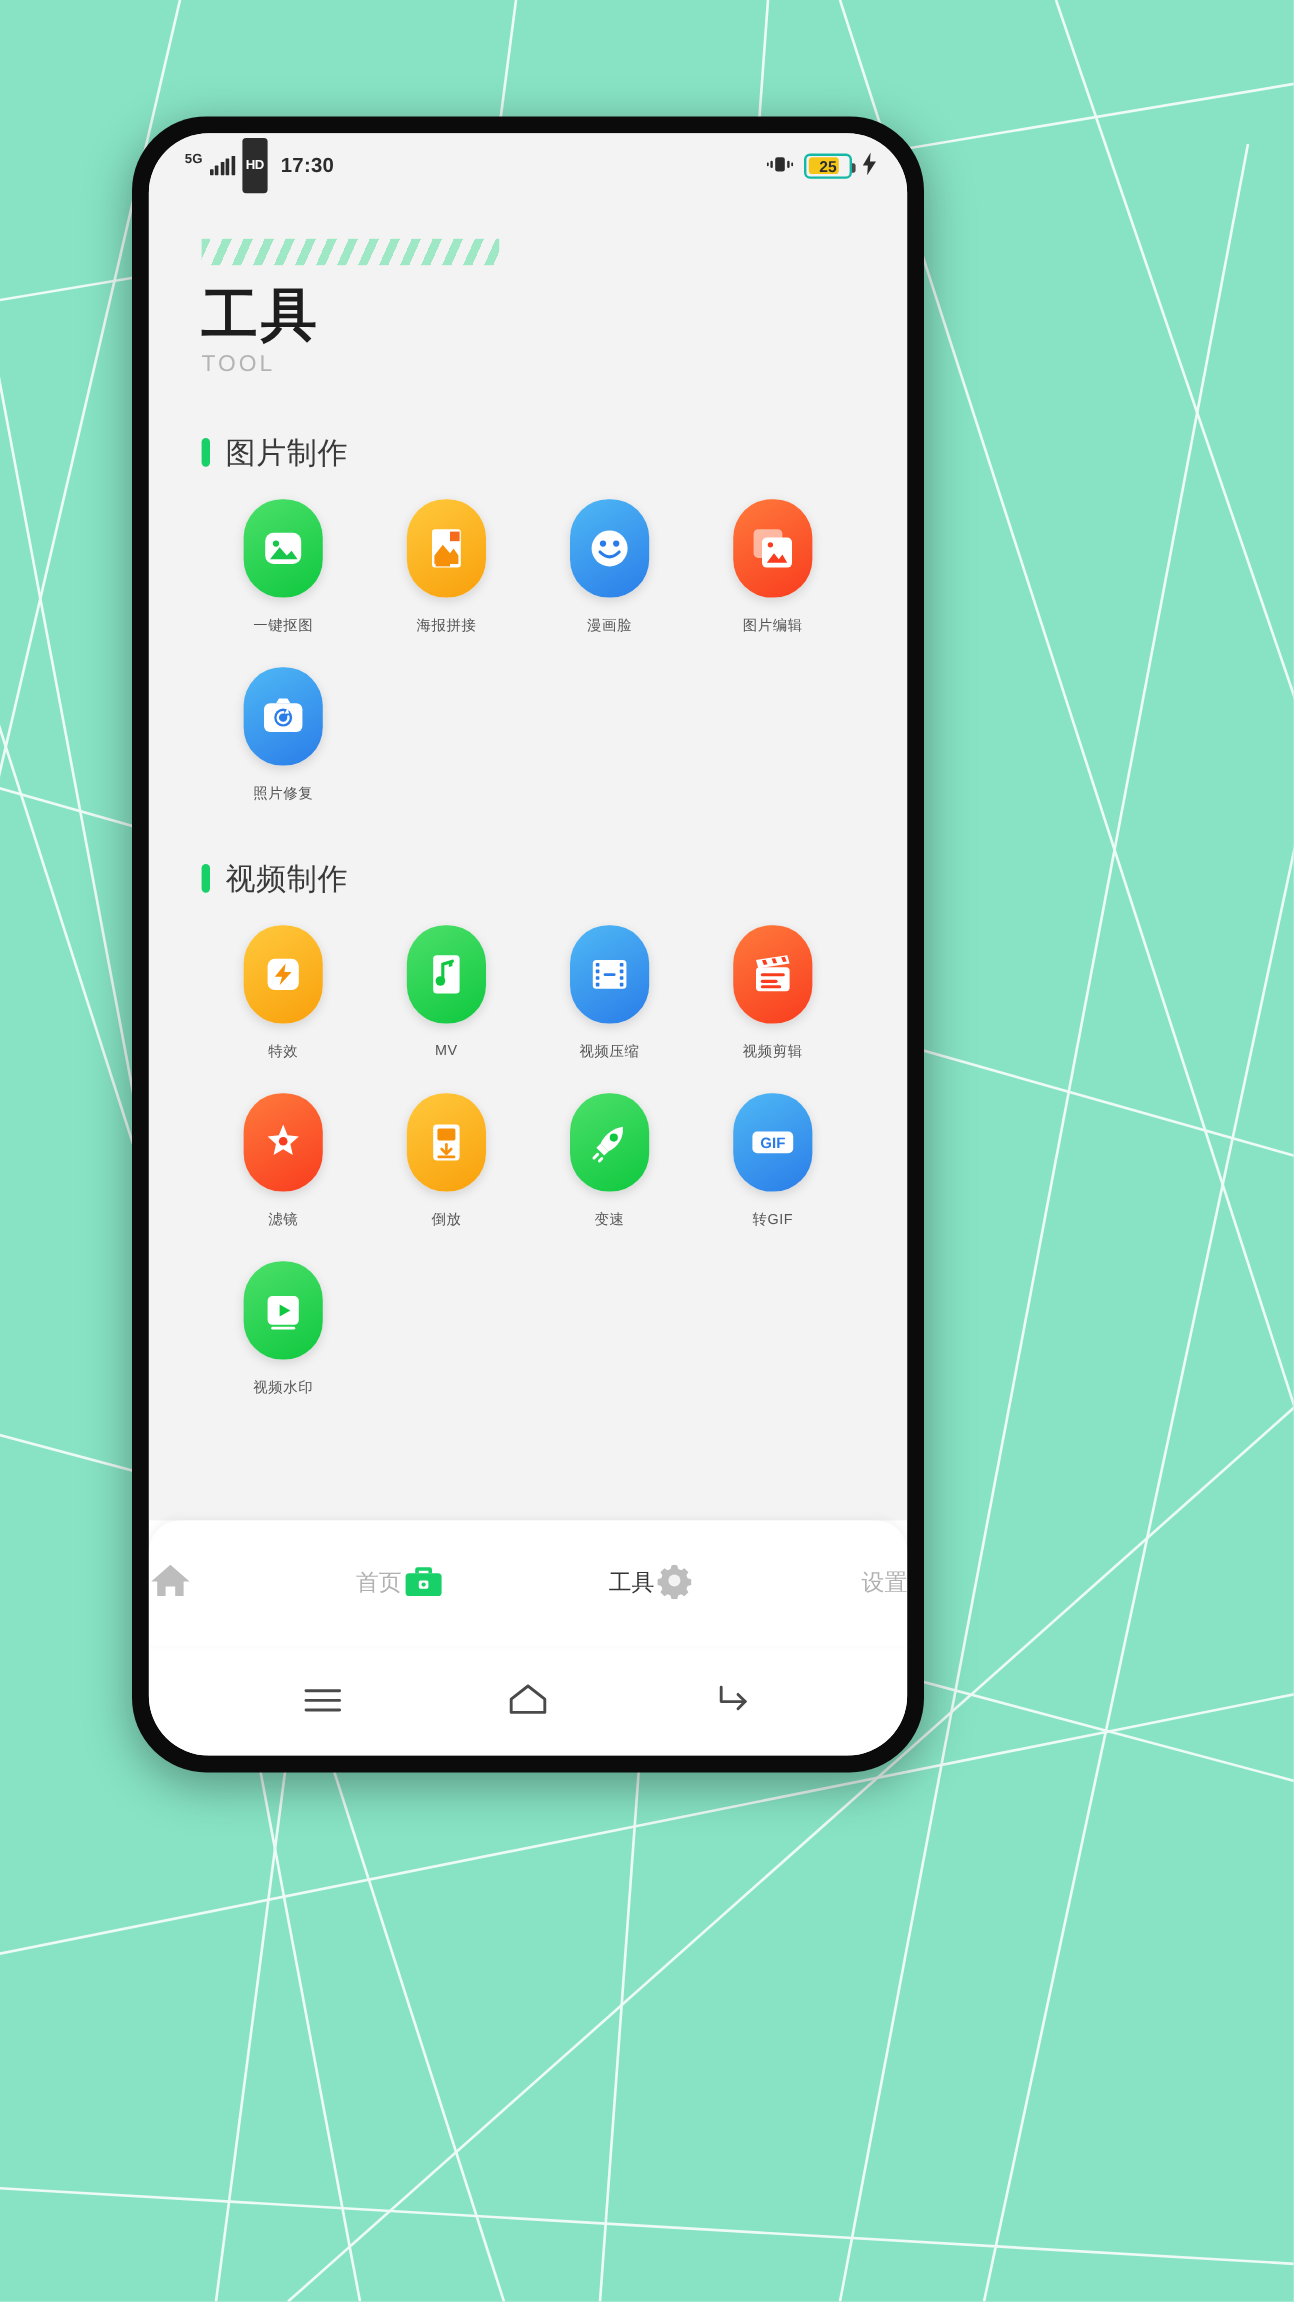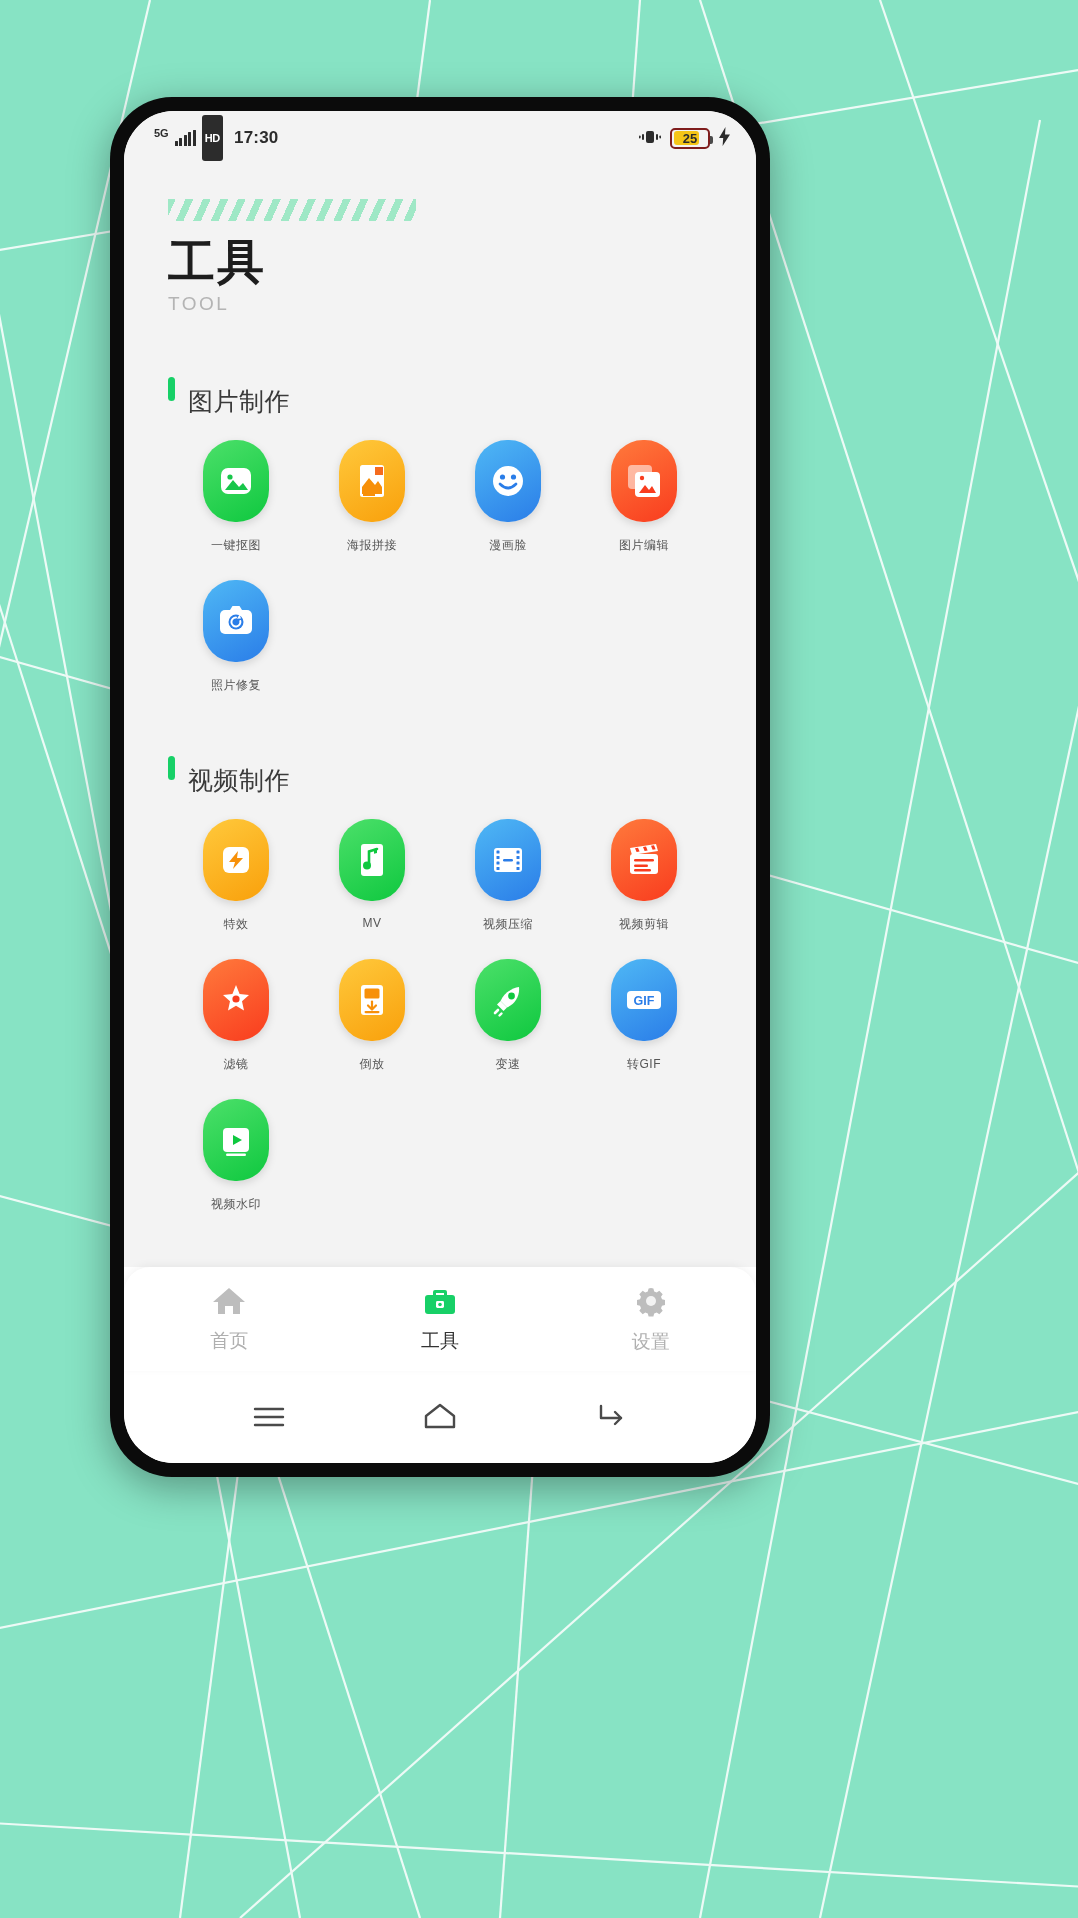--- a/index.html
+++ b/index.html
@@ -66,21 +66,21 @@
   .signal i:nth-child(3){ height: 11px; }
   .signal i:nth-child(4){ height: 14px; }
   .signal i:nth-child(5){ height: 16px; }
   .hd-badge {
     font-size: 11px; font-weight: 700; color: #fff; background: #2c2c2c;
     border-radius: 3px; padding: 17px 3px; line-height: 1.1; letter-spacing: -.3px;
   }
   .vibrate { font-size: 17px; line-height: 1; color: #2c2c2c; }
   .battery {
     position: relative; width: 40px; height: 21px;
-    border: 2px solid #7f1d1d; border-radius: 5px;
+    border: 2px solid #14b8a6; border-radius: 5px;
     display: flex; align-items: center; justify-content: center;
   }
   .battery::after {
     content: ""; position: absolute; right: -5px; top: 6px;
     width: 3px; height: 8px; background: #4a4a4a; border-radius: 0 2px 2px 0;
   }
   .battery .fill {
     position: absolute; left: 1.5px; top: 1.5px; bottom: 1.5px;
     width: 70%; background: #f5c518; border-radius: 3px;
   }
@@ -119,21 +119,21 @@
     margin-top: 6px; font-weight: 400;
   }
 
   
   .section { padding: 0 44px; }
   .section-head {
     display: flex; align-items: center; gap: 13px;
     margin: 46px 0 22px 0;
   }
   .section-bar { width: 7px; height: 24px; background: #17d067; border-radius: 4px; }
-  .section-title { font-size: 25px; color: #3a3a3a; font-weight: 400; letter-spacing: .5px; margin-top: 24px; }
+  .section-title { font-size: 25px; color: #3a3a3a; font-weight: 400; letter-spacing: .5px; }
 
   
   .grid {
     display: grid;
     grid-template-columns: repeat(4, 1fr);
     row-gap: 26px;
   }
   .tile {
     display: flex; flex-direction: column;
     align-items: center; gap: 15px;
@@ -155,21 +155,21 @@
     background: #ffffff;
     border-radius: 26px 26px 0 0;
     display: flex;
     align-items: center;
     box-shadow: 0 -2px 8px rgba(0,0,0,.05);
     position: relative;
     z-index: 3;
   }
   .tab {
     flex: 1 1 0;
-    display: flex; flex-direction: column;
+    display: flex; 
     align-items: center; justify-content: space-between; gap: 7px;
     cursor: pointer;
   }
   .tab-label { font-size: 19px; color: #b0b0b0; }
   .tab.active .tab-label { color: #333; }
 
   
   .navbar {
     flex: 0 0 92px;
     background: #ffffff;

